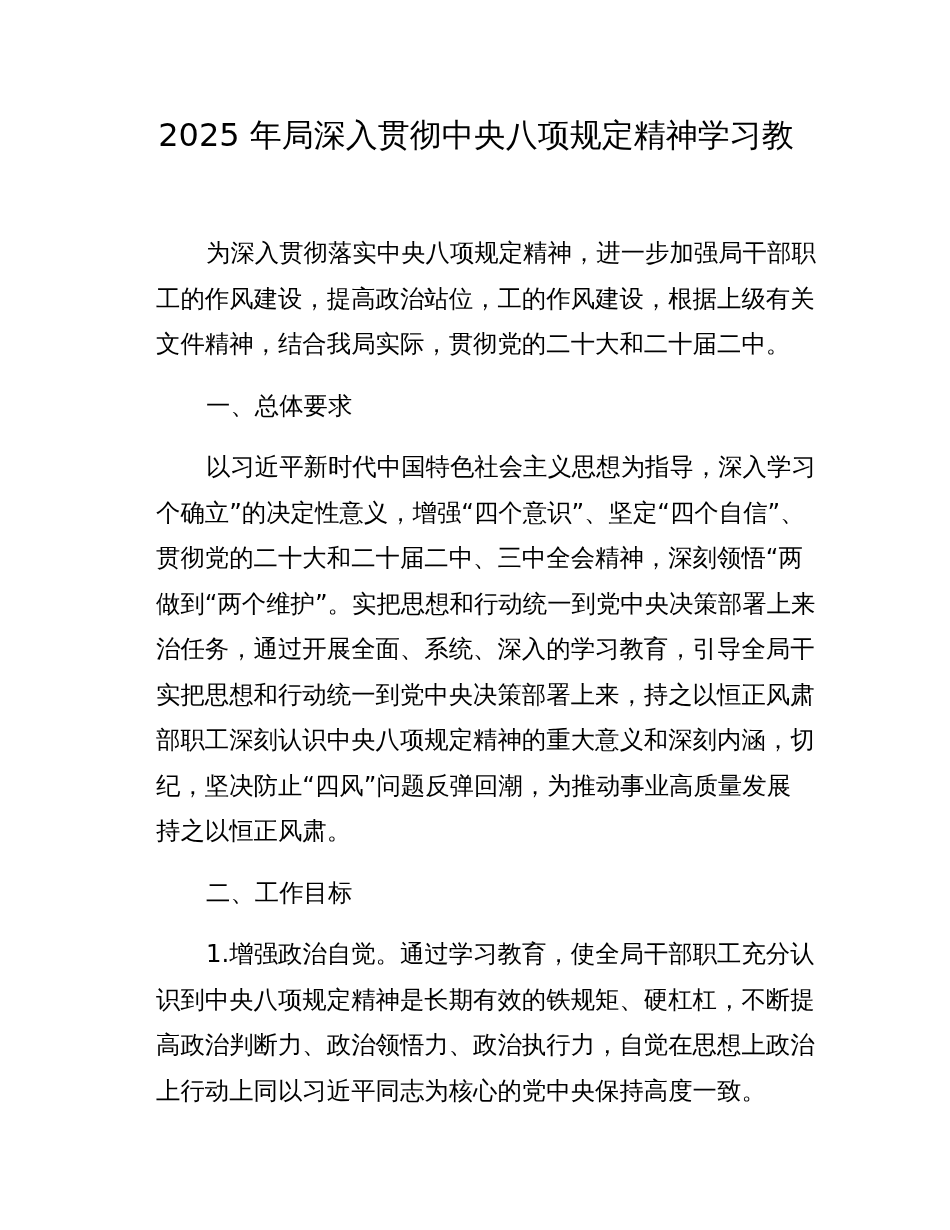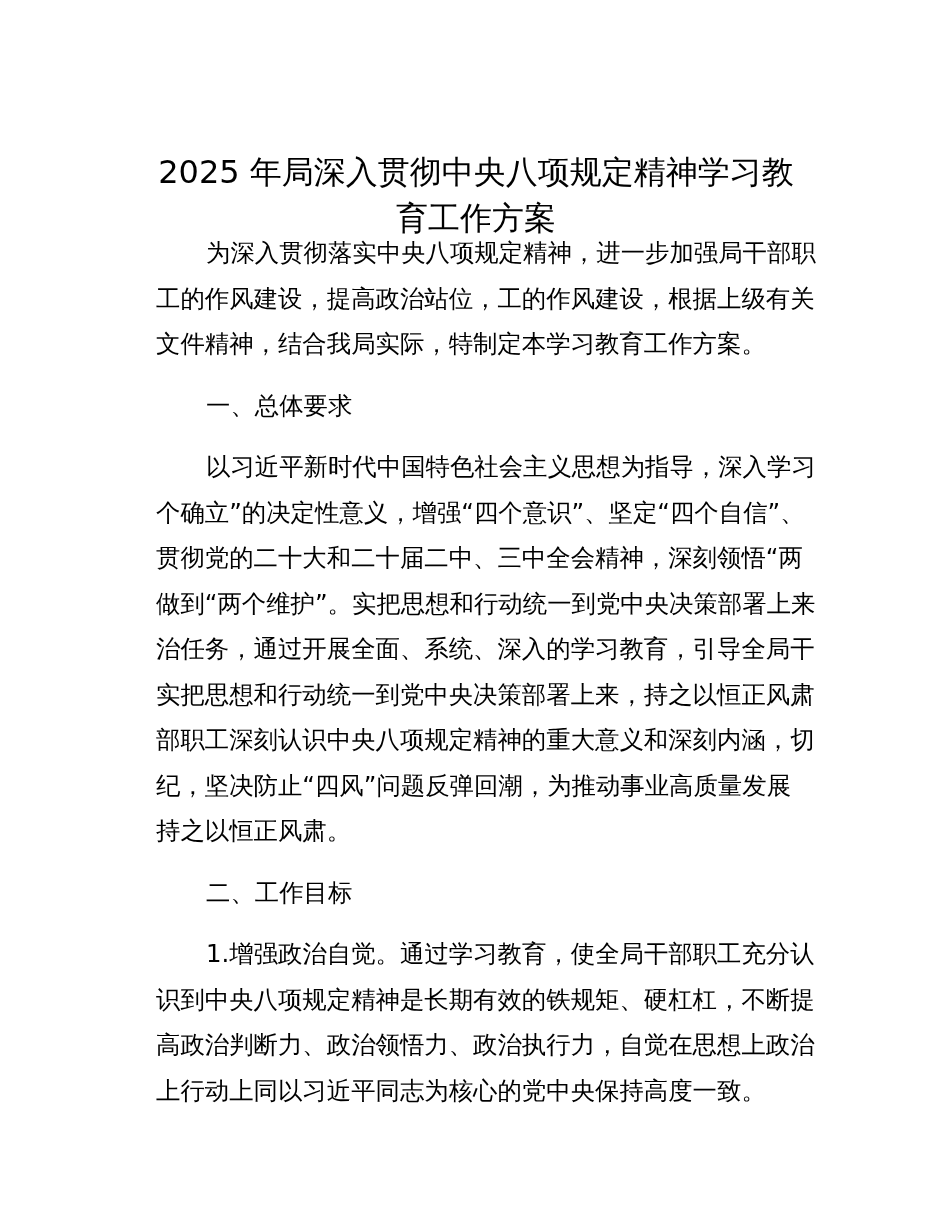--- a/index.html
+++ b/index.html
@@ -25,21 +25,20 @@
     }
     .title {
       position: absolute;
       left: 140px;
       width: 672px;
       top: 112px;
       text-align: center;
       font-size: 32px;
       line-height: 46px;
       letter-spacing: 0px;
-      margin-top: 37px;
     }
     .title .tline {
       display: block;
       white-space: nowrap;
     }
     .body {
       position: absolute;
       left: 140px;
       width: 680px;
       top: 214px;
@@ -63,29 +62,28 @@
       font-family: Liberation Serif, serif;
     }
   </style>
 </head>
 <body>
 
 <div class="page">
 
   <div class="title">
     <span class="tline">2025 年局深入贯彻中央八项规定精神学习教</span>
-    <span class="tline">育工作方案</span>
   </div>
 
   <div class="body">
 
     <div class="para">
       <span class="line indent">为深入贯彻落实中央八项规定精神，进一步加强局干部职</span>
       <span class="line">工的作风建设，提高政治站位，工的作风建设，根据上级有关</span>
-      <span class="line">文件精神，结合我局实际，特制定本学习教育工作方案。</span>
+      <span class="line">文件精神，结合我局实际，贯彻党的二十大和二十届二中。</span>
     </div>
 
     <div class="para heading">
       <span class="line">一、总体要求</span>
     </div>
 
     <div class="para">
       <span class="line indent">以习近平新时代中国特色社会主义思想为指导，深入学习</span>
       <span class="line">个确立”的决定性意义，增强“四个意识”、坚定“四个自信”、</span>
       <span class="line">贯彻党的二十大和二十届二中、三中全会精神，深刻领悟“两</span>

